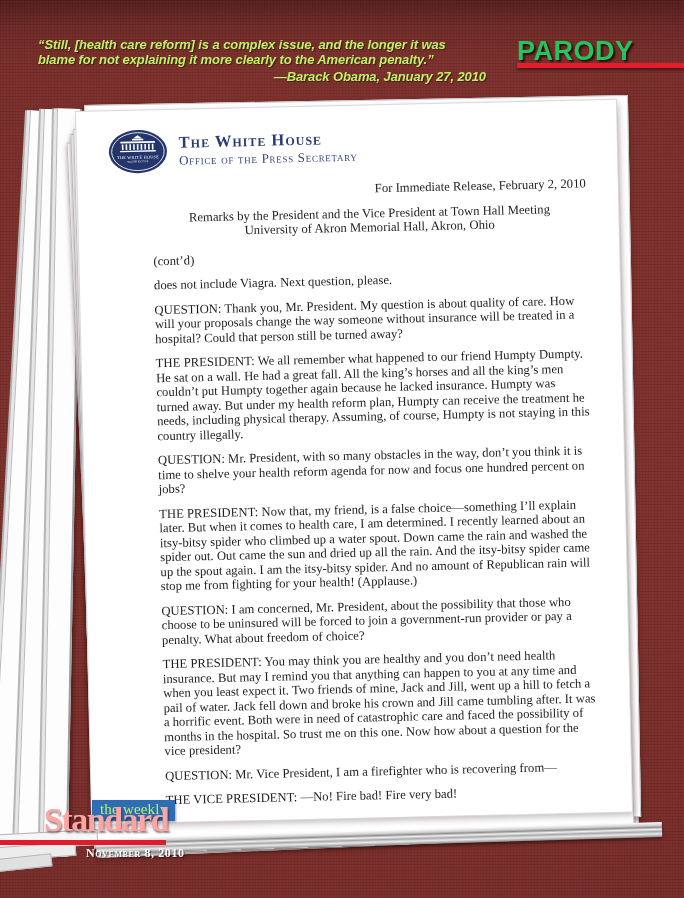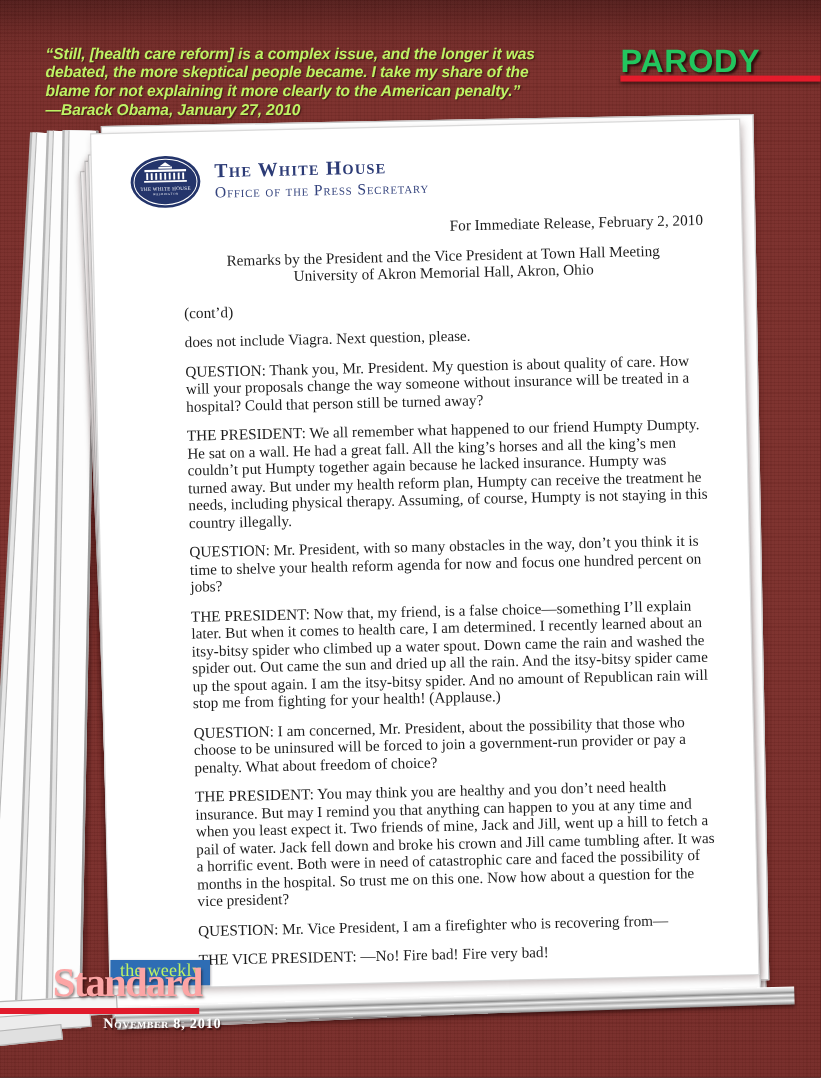--- a/index.html
+++ b/index.html
@@ -14,21 +14,21 @@
       repeating-linear-gradient(0deg, rgba(0,0,0,.045) 0 1px, rgba(255,255,255,.015) 1px 3px),
       repeating-linear-gradient(90deg, rgba(0,0,0,.03) 0 1px, rgba(255,255,255,.01) 1px 3px),
       radial-gradient(130% 100% at 50% 45%, rgba(255,255,255,.04) 0%, rgba(0,0,0,.12) 100%),
       linear-gradient(180deg, rgba(30,4,4,.42) 0%, rgba(30,4,4,.12) 28px, rgba(30,4,4,0) 60px);
   }
 
   
   .quote{position:absolute;left:38px;top:37px;width:452px;z-index:2;color:#bef264;
     font-weight:bold;font-style:italic;font-size:13px;line-height:15.4px;
     text-shadow:1px 1px 1px rgba(30,5,5,.55);letter-spacing:-0.1px;}
-  .quote .attrib{text-align:left;padding-right:4px;margin-top:1px;}
+  .quote .attrib{text-align:right;padding-right:4px;margin-top:1px;}
   .parody{position:absolute;left:517px;top:36px;z-index:2;color:#22c55e;
     font-size:27px;font-weight:800;letter-spacing:.5px;
     text-shadow:2px 2px 2px rgba(25,4,4,.8);}
   .parody-rule{position:absolute;left:517px;right:0;top:63px;height:5px;z-index:2;
     background:#e51c2c;box-shadow:0 2px 3px rgba(25,4,4,.55);}
 
   
   .fan-strip{position:absolute;background:#fdfdfd;z-index:1;
     border-left:1px solid #b9b9b9;border-right:2px solid #9c9c9c;
     box-shadow:-3px 0 0 #e6e6e6,-5px 0 0 #b5b5b5,3px 1px 3px rgba(40,8,8,.35);}
@@ -84,21 +84,20 @@
     font-size:12px;letter-spacing:.6px;text-shadow:1px 1px 1px rgba(25,4,4,.6);}
 </style>
 </head>
 <body>
 
 <div class="stage">
   <div class="bg-texture"></div>
 
   <div class="quote">
     <div>“Still, [health care reform] is a complex issue, and the longer it was</div>
-    <div>debated, the more skeptical people became. I take my share of the</div>
     <div>blame for not explaining it more clearly to the American penalty.”</div>
     <div class="attrib">—Barack Obama, January 27, 2010</div>
   </div>
   <div class="parody">PARODY</div>
   <div class="parody-rule"></div>
 
   <div class="fan-strip f1"></div>
   <div class="fan-strip f2"></div>
   <div class="fan-strip f3"></div>
 

